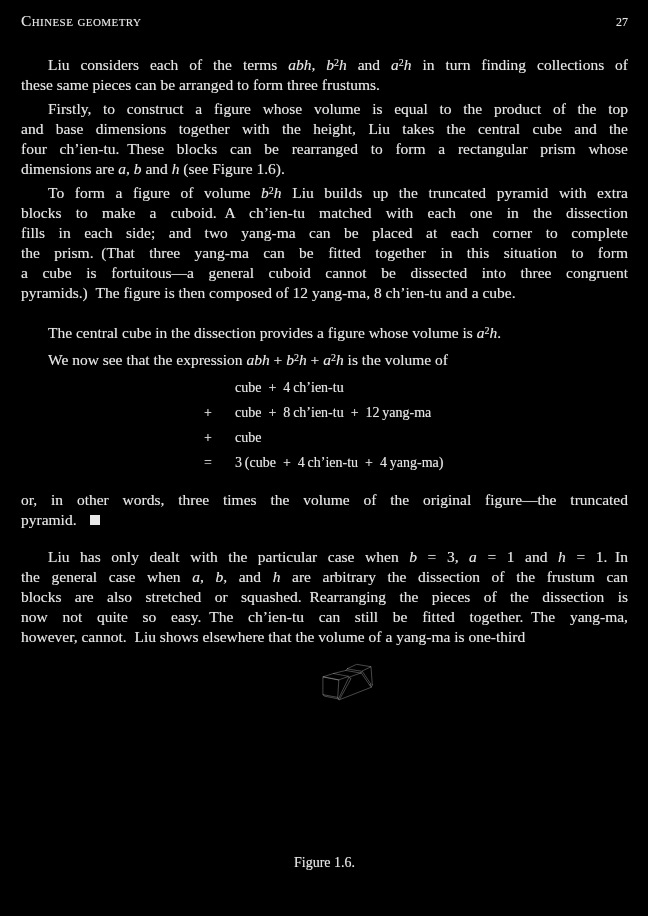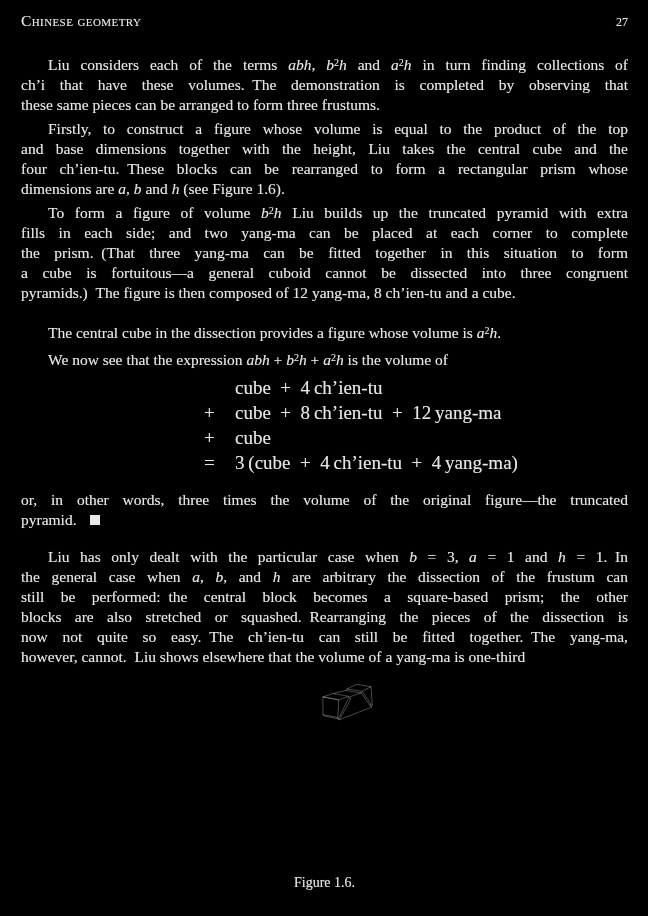--- a/index.html
+++ b/index.html
@@ -21,50 +21,50 @@
   i { font-style:italic; }
   sup { font-size:10px; vertical-align:4.5px; line-height:0; }
   .para-1 { margin-top:23px; }
   .para-2 { margin-top:4px; }
   .para-3 { margin-top:4px; }
   .para-4 { margin-top:20px; }
   .para-5 { margin-top:7px; }
   .para-6 { margin-top:15px; }
   .para-7 { margin-top:17px; }
   .equation { margin-top:5px; }
-  .eq-row { height:25px; line-height:25px; font-size:19px; padding-left:183px; display:flex; }
+  .eq-row { height:25px; line-height:25px; font-size:14px; padding-left:183px; display:flex; }
   .eq-op { display:inline-block; width:31px; }
   .qed { display:inline-block; width:10px; height:10px; background:#e8e8e8; margin-left:13px;
          text-shadow:none; }
   .figure-wrap { margin-top:16px; height:190px; position:relative; }
   .figure-wrap svg { position:absolute; left:164px; top:0; }
   .figure-caption { height:20px; line-height:20px; font-size:14px; text-align:center; }
 </style>
 </head>
 <body>
 
 <div class="header">
   <span class="running-title">Chinese geometry</span>
   <span class="page-number">27</span>
 </div>
 
 <div id="text-before">
     <div class="para para-1">
       <div class="line indent">Liu considers each of the terms <i>abh</i>, <i>b</i><sup>2</sup><i>h</i> and <i>a</i><sup>2</sup><i>h</i> in turn finding collections of</div>
-      <div class="line">ch’i that have these volumes. The demonstration is completed by observing that</div>
       <div class="line lastline">these same pieces can be arranged to form three frustums.</div>
     </div>
     <div class="para para-2">
       <div class="line indent">Firstly, to construct a figure whose volume is equal to the product of the top</div>
       <div class="line">and base dimensions together with the height, Liu takes the central cube and the</div>
       <div class="line">four ch’ien-tu. These blocks can be rearranged to form a rectangular prism whose</div>
       <div class="line lastline">dimensions are <i>a</i>, <i>b</i> and <i>h</i> (see Figure 1.6).</div>
     </div>
     <div class="para para-3">
       <div class="line indent">To form a figure of volume <i>b</i><sup>2</sup><i>h</i> Liu builds up the truncated pyramid with extra</div>
+      <div class="line">blocks to make a cuboid. A ch’ien-tu matched with each one in the dissection</div>
       <div class="line">fills in each side; and two yang-ma can be placed at each corner to complete</div>
       <div class="line">the prism. (That three yang-ma can be fitted together in this situation to form</div>
       <div class="line">a cube is fortuitous—a general cuboid cannot be dissected into three congruent</div>
       <div class="line lastline">pyramids.) The figure is then composed of 12 yang-ma, 8 ch’ien-tu and a cube.</div>
     </div>
     <div class="para para-4">
       <div class="line lastline indent">The central cube in the dissection provides a figure whose volume is <i>a</i><sup>2</sup><i>h</i>.</div>
     </div>
     <div class="para para-5">
       <div class="line lastline indent">We now see that the expression <i>abh</i> + <i>b</i><sup>2</sup><i>h</i> + <i>a</i><sup>2</sup><i>h</i> is the volume of</div>
@@ -91,21 +91,20 @@
   </div>
 
 <div id="text-after">
     <div class="para para-6">
       <div class="line">or, in other words, three times the volume of the original figure—the truncated</div>
       <div class="line lastline">pyramid.<span class="qed"></span></div>
     </div>
     <div class="para para-7">
       <div class="line indent">Liu has only dealt with the particular case when <i>b</i> = 3, <i>a</i> = 1 and <i>h</i> = 1. In</div>
       <div class="line">the general case when <i>a</i>, <i>b</i>, and <i>h</i> are arbitrary the dissection of the frustum can</div>
-      <div class="line">still be performed: the central block becomes a square-based prism; the other</div>
       <div class="line">blocks are also stretched or squashed. Rearranging the pieces of the dissection is</div>
       <div class="line">now not quite so easy. The ch’ien-tu can still be fitted together. The yang-ma,</div>
       <div class="line lastline">however, cannot. Liu shows elsewhere that the volume of a yang-ma is one-third</div>
     </div>
   </div>
 
 <div class="figure-wrap">
   <svg width="335" height="190" viewBox="185 678 335 868">
     <g fill="none" stroke="#eeeeee" stroke-width="1.4" stroke-linejoin="round" stroke-linecap="round">
 

